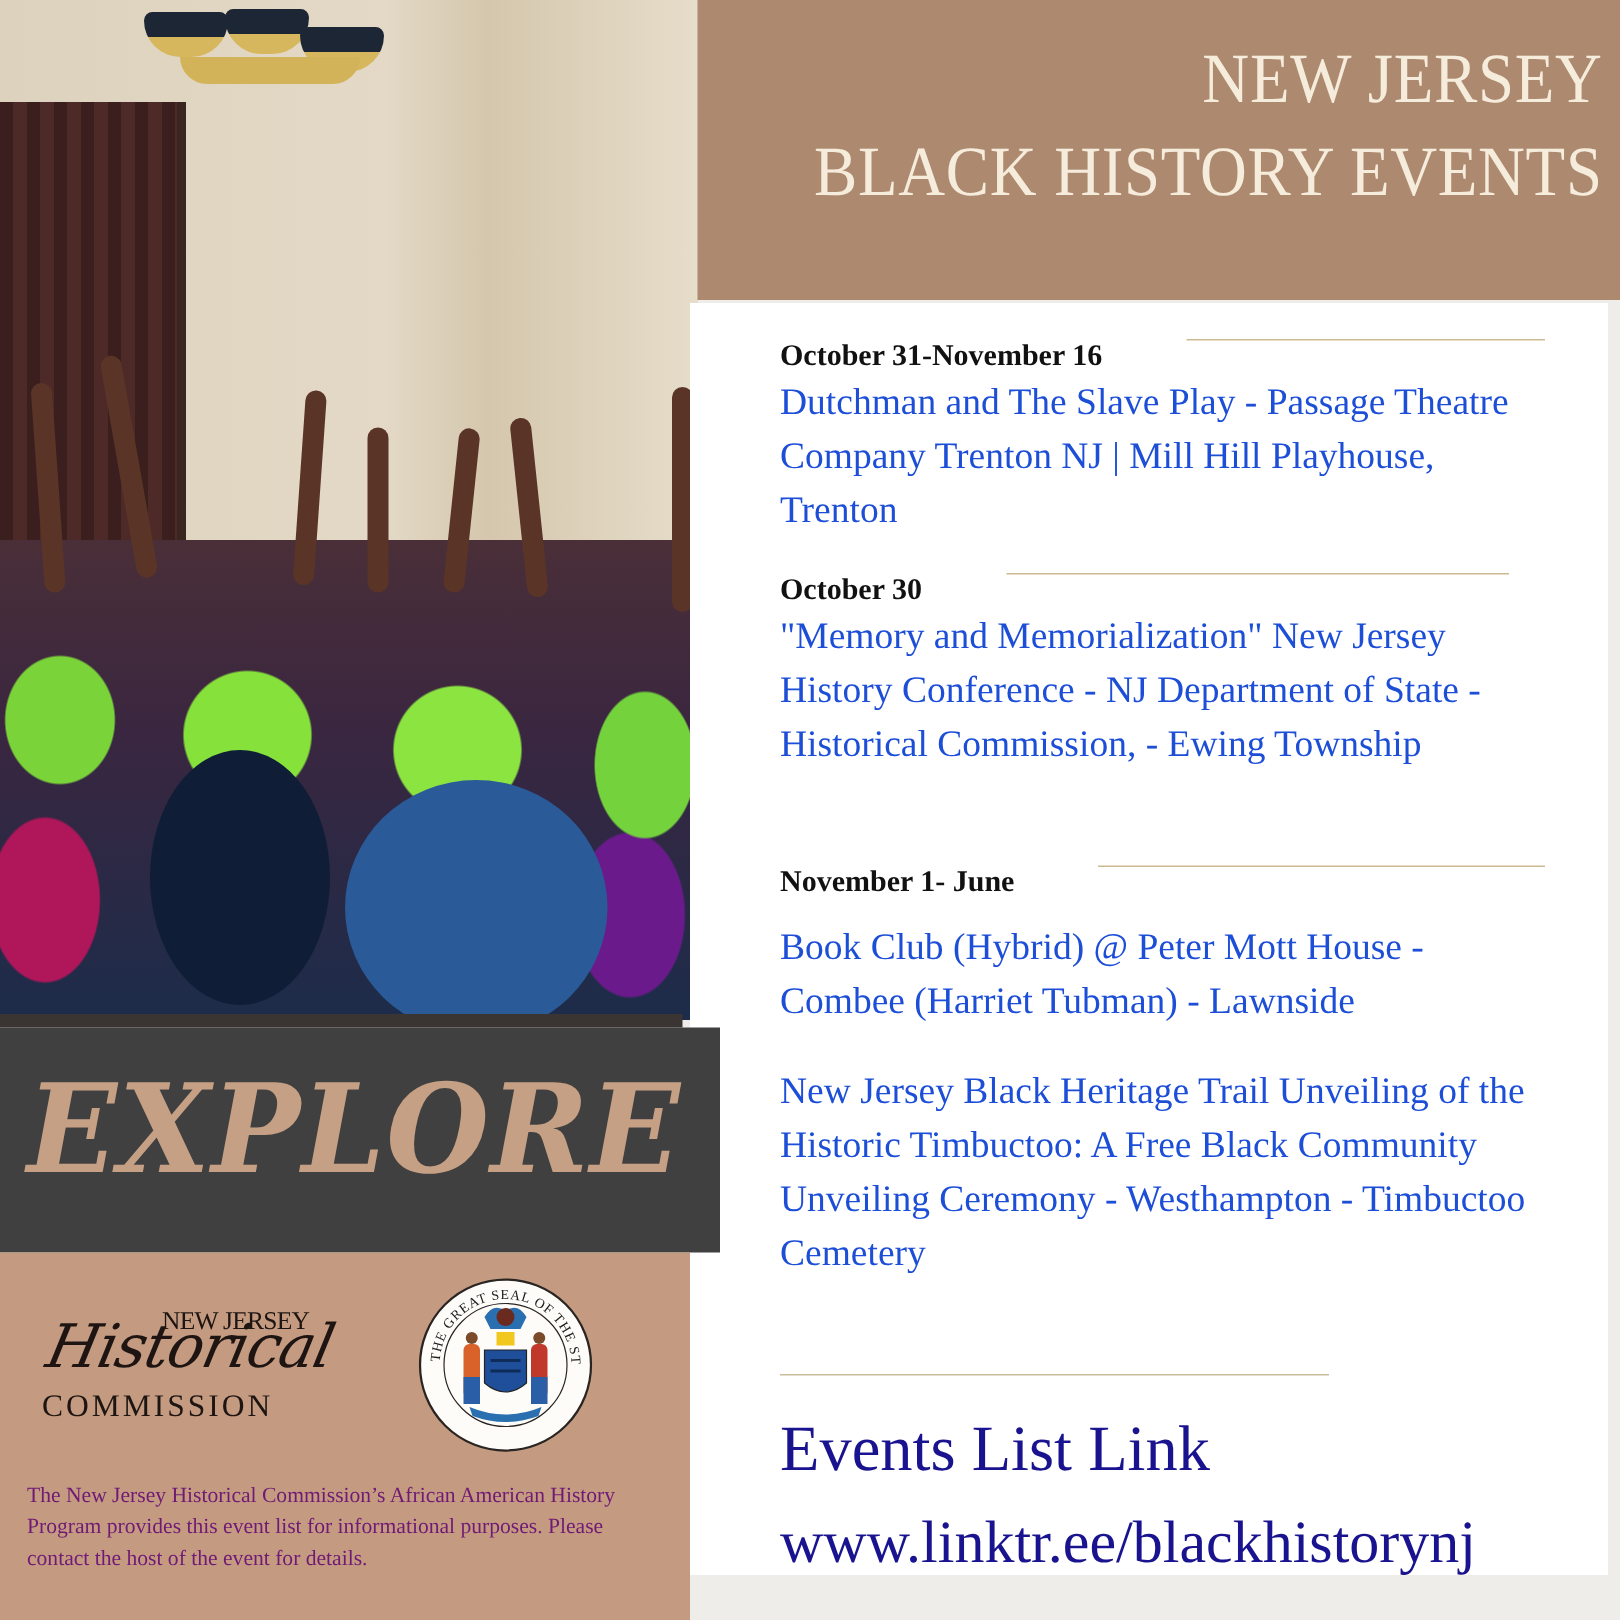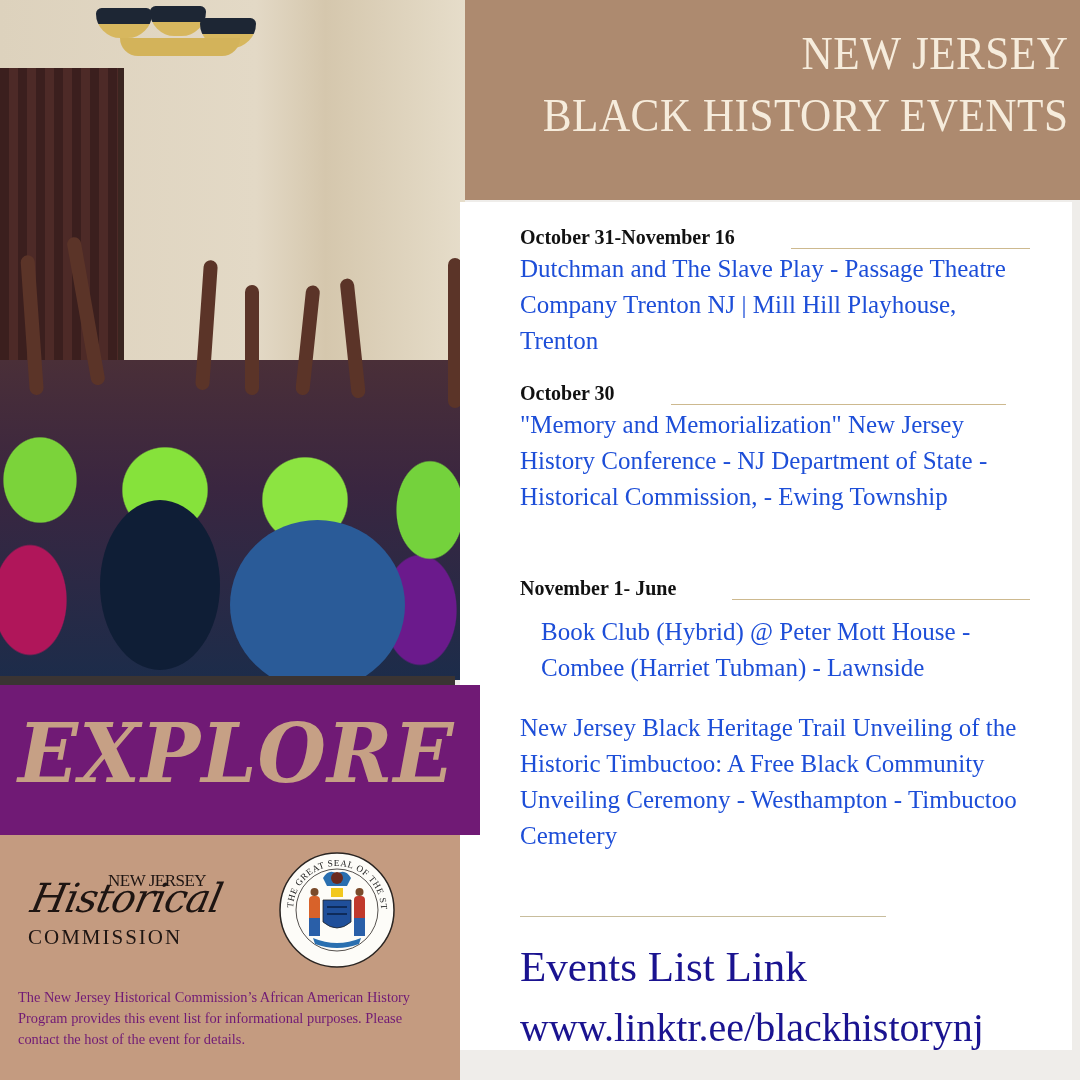--- a/index.html
+++ b/index.html
@@ -38,36 +38,36 @@
   .header .title {
     position:absolute; right:12px; top:22px; text-align:right; color:#f6ecdc;
     font-family:"Liberation Serif",serif; font-size:47px; line-height:62px; letter-spacing:0.5px;
     transform:scaleX(0.92); transform-origin:right top;
   }
 
   .card {
     position:absolute; left:460px; top:202px; width:612px; height:848px; background:#ffffff;
   }
   .event { position:absolute; left:60px; width:510px; }
-  .event .date-row { display:flex; align-items:flex-end;gap:32px; }
+  .event .date-row { display:flex; align-items:flex-start;gap:32px; }
   .event .date {
     font-family:"Liberation Serif",serif; font-weight:bold; font-size:20px; color:#111; white-space:nowrap;
   }
   .event .rule { height:1px; background:#cdb98f; margin-left:24px; }
   .event .desc {
     font-family:"Liberation Serif",serif; font-size:25px; line-height:36px; color:#1d4ed8; margin-top:2px;
   }
   .divider { position:absolute; left:60px; top:714px; width:366px; height:1px; background:#c8bd9c; }
   .link-title { position:absolute; left:60px; top:740px; font-family:"Liberation Serif",serif;
     font-size:43px; color:#1a1390; white-space:nowrap; }
   .link-url { position:absolute; left:60px; top:802px; font-family:"Liberation Serif",serif;
     font-size:40px; color:#1a1390; white-space:nowrap; text-decoration:none;text-align:right; }
 
   .explore {
-    position:absolute; left:0; top:685px; width:480px; height:150px; background:#701a75;
+    position:absolute; left:0; top:685px; width:480px; height:150px; background:#404040;
   }
   .explore .word {
     position:absolute; left:18px; top:20px; font-family:"DejaVu Serif",serif; font-style:italic; font-weight:bold;
     font-size:82px; color:#c6a085; letter-spacing:1px; transform:scaleX(0.96); transform-origin:left top;
   }
   .footer {
     position:absolute; left:0; top:835px; width:460px; height:245px; background:#c49b80;
   }
   .logo { position:absolute; left:28px; top:34px; width:200px; height:80px; color:#1e1512; }
   .logo .nj { position:absolute; left:80px; top:2px; font-family:"Liberation Serif",serif; font-size:17px; letter-spacing:-0.5px; }
@@ -125,21 +125,21 @@
       <span class="rule" style="width:335px;"></span>
     </div>
     <div class="desc"> "Memory and Memorialization" New Jersey History Conference - NJ Department of State - Historical Commission, - Ewing Township</div>
   </div>
 
   <div class="event" style="top:375px;">
     <div class="date-row">
       <span class="date">November 1- June</span>
       <span class="rule" style="width:335px;"></span>
     </div>
-    <div class="desc" style="margin-top:14px;margin-left:21px;">Book Club (Hybrid) @ Peter Mott House - Combee (Harriet Tubman) - Lawnside</div>
+    <div class="desc" style="margin-top:14px;">Book Club (Hybrid) @ Peter Mott House - Combee (Harriet Tubman) - Lawnside</div>
   </div>
 
   <div class="event" style="top:502px;">
     <div class="desc" style="margin-top:6px;">New Jersey Black Heritage Trail Unveiling of the Historic Timbuctoo: A Free Black Community Unveiling Ceremony - Westhampton - Timbuctoo Cemetery</div>
   </div>
 
   <div class="divider"></div>
   <div class="link-title">Events List Link</div>
   <a class="link-url">www.linktr.ee/blackhistorynj</a>
 </div>

